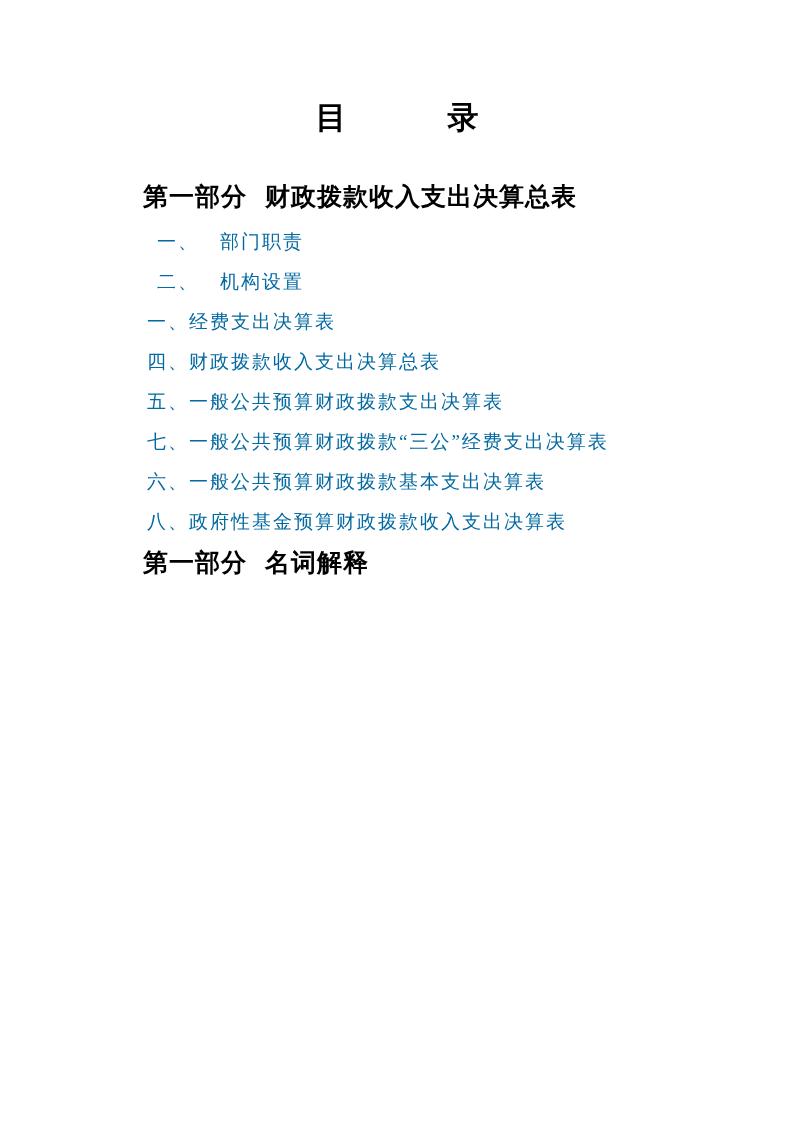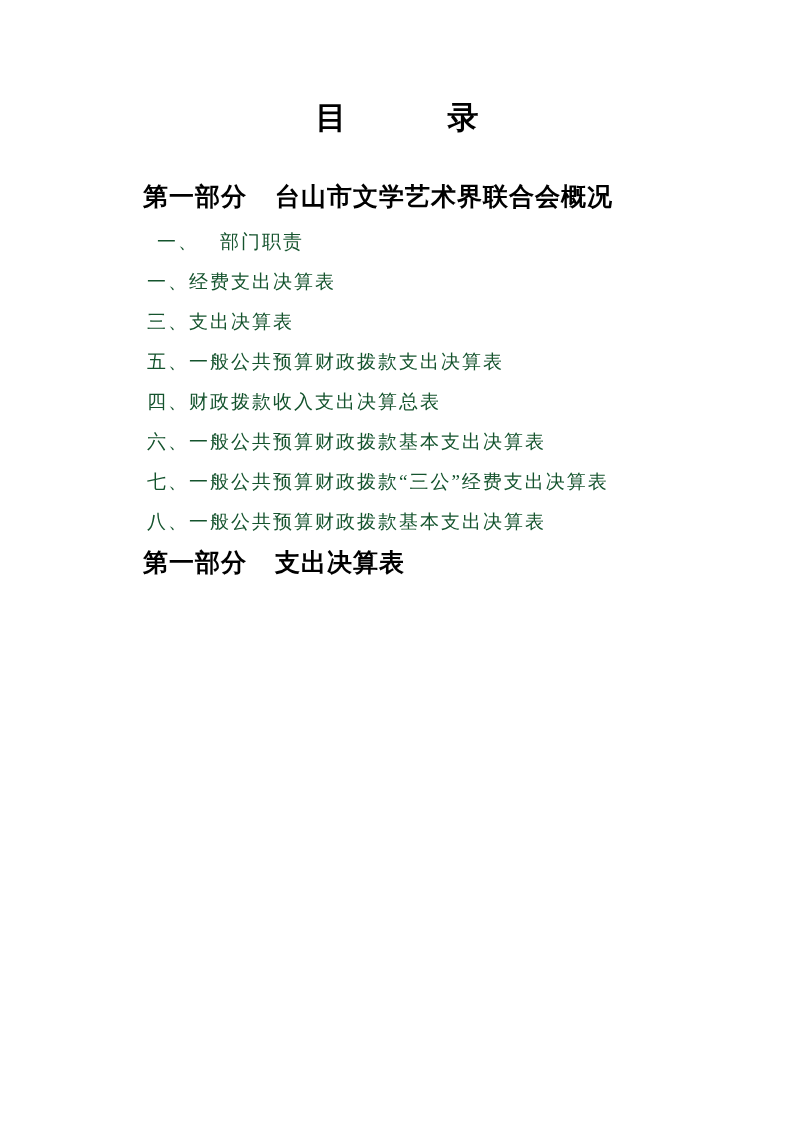--- a/index.html
+++ b/index.html
@@ -39,64 +39,64 @@
     margin: 0;
     font-family: "Liberation Sans", "DejaVu Sans", sans-serif;
     font-weight: bold;
     font-size: 25px;
     line-height: 40px;
     letter-spacing: 1px;
     text-indent: 48px;
     text-align: justify;
   }
   .part-heading .part-label {
-    margin-right: 28px;
+    margin-right: 18px;
   }
   #heading-part-1 { margin-top: 36px; }
   #heading-part-2 { margin-top: 6px; }
   #heading-part-3 { margin-top: 14px; }
   #heading-part-4 { margin-top: 0; }
   
   .toc-list {
     margin: 0;
     padding: 0;
     list-style: none;
     font-family: "Liberation Serif", "DejaVu Serif", serif;
     font-size: 19px;
     line-height: 40px;
     letter-spacing: 2px;
-    color: #14532d;
+    color: #0369a1;
   }
   .toc-list.sec1 { margin-top: 6px; }
   .toc-list.sec1 li { padding-left: 62px; }
   .toc-list.sec2 li { padding-left: 52px; }
 </style>
 </head>
 <body>
 
 <div class="page">
 
   <div class="doc-title">
     <span>目</span>
     <span>录</span>
   </div>
 
-  <p class="part-heading" id="heading-part-1"><span class="part-label">第一部分</span><span>台山市文学艺术界联合会概况</span></p>
+  <p class="part-heading" id="heading-part-1"><span class="part-label">第一部分</span><span>财政拨款收入支出决算总表</span></p>
 
   <ul class="toc-list sec1">
     <li>一、　部门职责</li>
+    <li>二、　机构设置</li>
   </ul>
 
 
   <ul class="toc-list sec2">
     <li>一、经费支出决算表</li>
-    <li>三、支出决算表</li>
+    <li>四、财政拨款收入支出决算总表</li>
     <li>五、一般公共预算财政拨款支出决算表</li>
-    <li>四、财政拨款收入支出决算总表</li>
+    <li>七、一般公共预算财政拨款“三公”经费支出决算表</li>
     <li>六、一般公共预算财政拨款基本支出决算表</li>
-    <li>七、一般公共预算财政拨款“三公”经费支出决算表</li>
-    <li>八、一般公共预算财政拨款基本支出决算表</li>
+    <li>八、政府性基金预算财政拨款收入支出决算表</li>
   </ul>
 
 
-  <p class="part-heading" id="heading-part-4"><span class="part-label">第一部分</span><span>支出决算表</span></p>
+  <p class="part-heading" id="heading-part-4"><span class="part-label">第一部分</span><span>名词解释</span></p>
 
 </div>
 
 </body></html>

